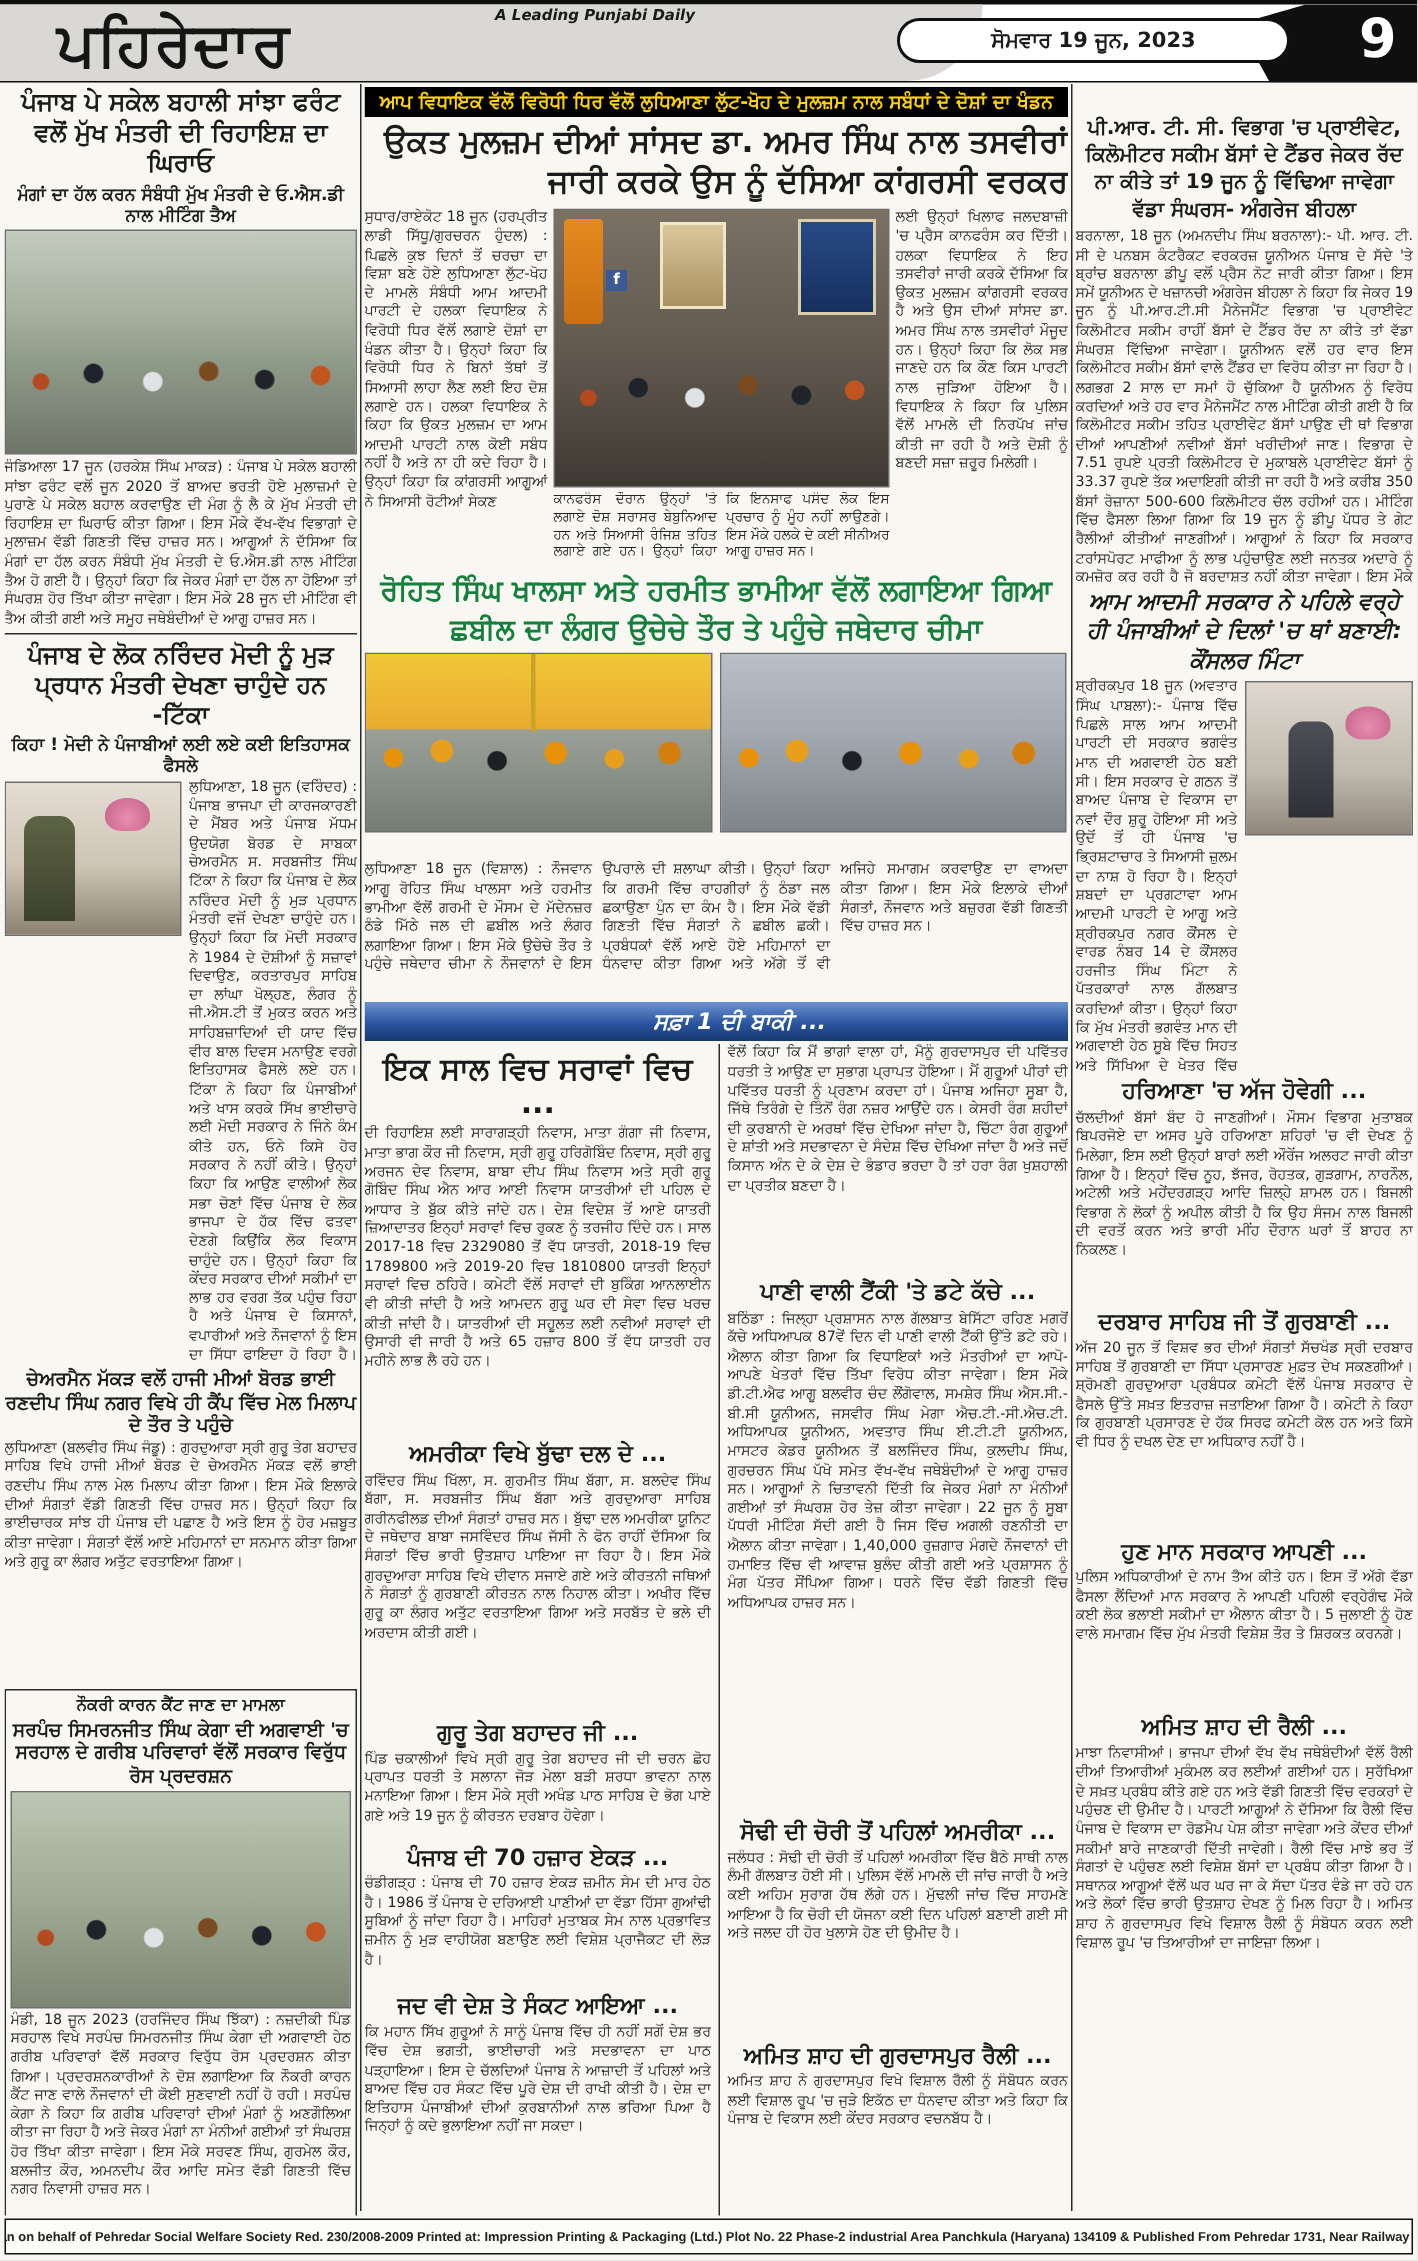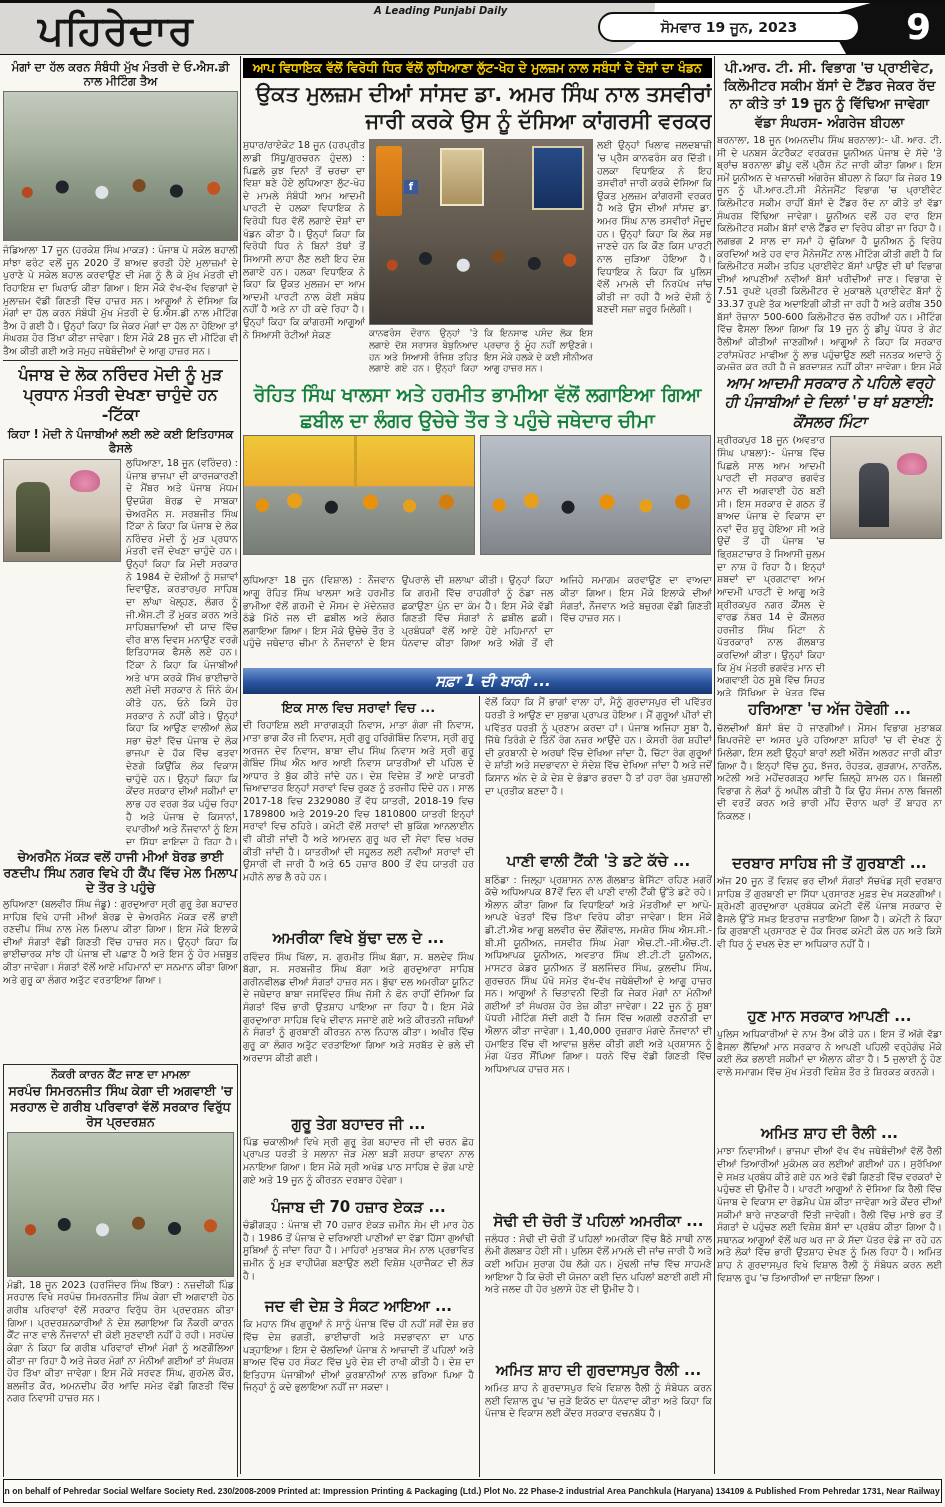--- a/index.html
+++ b/index.html
@@ -7,21 +7,21 @@
   body { font-family:"DejaVu Sans", sans-serif; }
   .page { position:relative; width:945px; height:1507px; margin:0 auto;
           background:#f8f7f2; overflow:hidden; color:#1b1b1b; }
 
   
   .hdr { position:absolute; left:0; top:0; width:945px; height:55px; background:#fff;
          border-top:3px solid #0d0d0d; border-bottom:1px solid #0d0d0d; }
   .hdr-swoosh { position:absolute; left:0; top:0; width:655px; height:51px;
                 background:#d9d8d4; border-radius:0 0 70px 0; }
   .hdr-tagline { position:absolute; left:330px; top:2px; font-style:italic; font-weight:bold;
-                 font-size:10px; color:#1a1a1a;margin-left:44px; }
+                 font-size:10px; color:#1a1a1a; }
   .hdr-logo { position:absolute; left:38px; top:4px; font-size:40px; font-weight:bold;
               letter-spacing:1px; color:#151515; }
   .hdr-blackband { position:absolute; right:0; top:0; width:120px; height:52px; background:#0f0f0f;
                    clip-path:polygon(38% 0,100% 0,100% 100%,18% 100%,0 25%); }
   .hdr-datepill { position:absolute; left:598px; top:9px; width:262px; height:30px; background:#fff;
                   border:2px solid #111; border-radius:16px; display:flex; align-items:center;
                   justify-content:center; font-size:14px; font-weight:bold; }
   .hdr-pagenum { position:absolute; right:14px; top:3px; font-size:36px; font-weight:bold; color:#fff; }
 
   
@@ -106,21 +106,21 @@
   .c-photos { display:flex; gap:5px; height:122px; overflow:hidden; }
   .c-3col { column-count:3; column-gap:7px; height:92px; overflow:hidden; margin-top:17px; }
   .c-banner { height:26px; margin-top:2px; background:linear-gradient(180deg,#6d93cf 0%,#2a55a0 55%,#16386f 100%);
               color:#fff; font-weight:bold; font-style:italic; font-size:15px; display:flex;
               align-items:center; justify-content:center;padding-left:31px; }
   .c-cont { display:flex; margin-top:2px; height:782px; overflow:hidden; }
   .c-contL { width:236px; flex:none; padding-right:5px; }
   .c-contR { flex:1; border-left:1px solid #2a2a2a; padding-left:5px; }
 
   
-  .col-right { position:absolute; left:717px; top:58px; width:225px; height:1419px; overflow:hidden; }
+  .col-right { position:absolute; left:717px; top:76px; width:225px; height:1419px; overflow:hidden; }
   .r-h1 { font-size:13.5px; font-weight:bold; text-align:center; line-height:1.35; }
   .r-h2 { font-size:15px; font-weight:bold; text-align:center; line-height:1.3; margin-top:4px;font-style:italic; }
 
   
   .editor-strip { position:absolute; left:3px; right:3px; top:1479px; height:24px;
                   border:1.5px solid #111; background:#fbfbf8; display:flex; align-items:center;
                   justify-content:center; font-family:"Liberation Sans", sans-serif;
                   font-size:8.6px; font-weight:bold; color:#222; padding:0 6px; white-space:nowrap;
                   overflow:hidden; }
   .divider { border:none; border-top:1.5px solid #2a2a2a; margin:4px 0 2px; }
@@ -136,20 +136,21 @@
     <div class="hdr-logo">ਪਹਿਰੇਦਾਰ</div>
     <div class="hdr-blackband"></div>
     <div class="hdr-datepill">ਸੋਮਵਾਰ 19 ਜੂਨ, 2023</div>
     <div class="hdr-pagenum">9</div>
   </div>
 
   <div class="vrule" style="left:240px;"></div>
   <div class="vrule" style="left:714px;"></div>
 
   <section class="col-left">
+    <div class="l-h1">ਪੰਜਾਬ ਪੇ ਸਕੇਲ ਬਹਾਲੀ ਸਾਂਝਾ ਫਰੰਟ ਵਲੋਂ ਮੁੱਖ ਮੰਤਰੀ ਦੀ ਰਿਹਾਇਸ਼ ਦਾ ਘਿਰਾਓ</div>
     <div class="l-sub">ਮੰਗਾਂ ਦਾ ਹੱਲ ਕਰਨ ਸੰਬੰਧੀ ਮੁੱਖ ਮੰਤਰੀ ਦੇ ਓ.ਐਸ.ਡੀ ਨਾਲ ਮੀਟਿੰਗ ਤੈਅ</div>
     <div class="photo ph-a1">
       <div class="heads"></div>
     </div>
     <div class="body-txt" style="height:112px; margin-top:3px;">ਜੰਡਿਆਲਾ 17 ਜੂਨ (ਹਰਕੇਸ਼ ਸਿੰਘ ਮਾਕੜ) : ਪੰਜਾਬ ਪੇ ਸਕੇਲ ਬਹਾਲੀ ਸਾਂਝਾ ਫਰੰਟ ਵਲੋਂ ਜੂਨ 2020 ਤੋਂ ਬਾਅਦ ਭਰਤੀ ਹੋਏ ਮੁਲਾਜ਼ਮਾਂ ਦੇ ਪੁਰਾਣੇ ਪੇ ਸਕੇਲ ਬਹਾਲ ਕਰਵਾਉਣ ਦੀ ਮੰਗ ਨੂੰ ਲੈ ਕੇ ਮੁੱਖ ਮੰਤਰੀ ਦੀ ਰਿਹਾਇਸ਼ ਦਾ ਘਿਰਾਓ ਕੀਤਾ ਗਿਆ। ਇਸ ਮੌਕੇ ਵੱਖ-ਵੱਖ ਵਿਭਾਗਾਂ ਦੇ ਮੁਲਾਜ਼ਮ ਵੱਡੀ ਗਿਣਤੀ ਵਿੱਚ ਹਾਜ਼ਰ ਸਨ। ਆਗੂਆਂ ਨੇ ਦੱਸਿਆ ਕਿ ਮੰਗਾਂ ਦਾ ਹੱਲ ਕਰਨ ਸੰਬੰਧੀ ਮੁੱਖ ਮੰਤਰੀ ਦੇ ਓ.ਐਸ.ਡੀ ਨਾਲ ਮੀਟਿੰਗ ਤੈਅ ਹੋ ਗਈ ਹੈ। ਉਨ੍ਹਾਂ ਕਿਹਾ ਕਿ ਜੇਕਰ ਮੰਗਾਂ ਦਾ ਹੱਲ ਨਾ ਹੋਇਆ ਤਾਂ ਸੰਘਰਸ਼ ਹੋਰ ਤਿੱਖਾ ਕੀਤਾ ਜਾਵੇਗਾ। ਇਸ ਮੌਕੇ 28 ਜੂਨ ਦੀ ਮੀਟਿੰਗ ਵੀ ਤੈਅ ਕੀਤੀ ਗਈ ਅਤੇ ਸਮੂਹ ਜਥੇਬੰਦੀਆਂ ਦੇ ਆਗੂ ਹਾਜ਼ਰ ਸਨ।</div>
     <hr class="divider">
     <div class="l-h2">ਪੰਜਾਬ ਦੇ ਲੋਕ ਨਰਿੰਦਰ ਮੋਦੀ ਨੂੰ ਮੁੜ ਪ੍ਰਧਾਨ ਮੰਤਰੀ ਦੇਖਣਾ ਚਾਹੁੰਦੇ ਹਨ -ਟਿੱਕਾ</div>
     <div class="l-sub">ਕਿਹਾ ! ਮੋਦੀ ਨੇ ਪੰਜਾਬੀਆਂ ਲਈ ਲਏ ਕਈ ਇਤਿਹਾਸਕ ਫੈਸਲੇ</div>
     <div style="height:388px; overflow:hidden; margin-top:2px;">
       <div class="photo ph-a2">
@@ -198,21 +199,21 @@
       <div class="photo ph-chh-r">
         <div class="heads-orange"></div>
       </div>
     </div>
     <div class="c-3col body-txt">ਲੁਧਿਆਣਾ 18 ਜੂਨ (ਵਿਸ਼ਾਲ) : ਨੌਜਵਾਨ ਆਗੂ ਰੋਹਿਤ ਸਿੰਘ ਖਾਲਸਾ ਅਤੇ ਹਰਮੀਤ ਭਾਮੀਆ ਵੱਲੋਂ ਗਰਮੀ ਦੇ ਮੌਸਮ ਦੇ ਮੱਦੇਨਜ਼ਰ ਠੰਡੇ ਮਿੱਠੇ ਜਲ ਦੀ ਛਬੀਲ ਅਤੇ ਲੰਗਰ ਲਗਾਇਆ ਗਿਆ। ਇਸ ਮੌਕੇ ਉਚੇਚੇ ਤੌਰ ਤੇ ਪਹੁੰਚੇ ਜਥੇਦਾਰ ਚੀਮਾ ਨੇ ਨੌਜਵਾਨਾਂ ਦੇ ਇਸ ਉਪਰਾਲੇ ਦੀ ਸ਼ਲਾਘਾ ਕੀਤੀ। ਉਨ੍ਹਾਂ ਕਿਹਾ ਕਿ ਗਰਮੀ ਵਿੱਚ ਰਾਹਗੀਰਾਂ ਨੂੰ ਠੰਡਾ ਜਲ ਛਕਾਉਣਾ ਪੁੰਨ ਦਾ ਕੰਮ ਹੈ। ਇਸ ਮੌਕੇ ਵੱਡੀ ਗਿਣਤੀ ਵਿੱਚ ਸੰਗਤਾਂ ਨੇ ਛਬੀਲ ਛਕੀ। ਪ੍ਰਬੰਧਕਾਂ ਵੱਲੋਂ ਆਏ ਹੋਏ ਮਹਿਮਾਨਾਂ ਦਾ ਧੰਨਵਾਦ ਕੀਤਾ ਗਿਆ ਅਤੇ ਅੱਗੇ ਤੋਂ ਵੀ ਅਜਿਹੇ ਸਮਾਗਮ ਕਰਵਾਉਣ ਦਾ ਵਾਅਦਾ ਕੀਤਾ ਗਿਆ। ਇਸ ਮੌਕੇ ਇਲਾਕੇ ਦੀਆਂ ਸੰਗਤਾਂ, ਨੌਜਵਾਨ ਅਤੇ ਬਜ਼ੁਰਗ ਵੱਡੀ ਗਿਣਤੀ ਵਿੱਚ ਹਾਜ਼ਰ ਸਨ।</div>
 
     <div class="c-banner">ਸਫ਼ਾ 1 ਦੀ ਬਾਕੀ ...</div>
 
     <div class="c-cont">
       <div class="c-contL">
-        <div class="cont-head" style="font-size:13px;">ਇਕ ਸਾਲ ਵਿਚ ਸਰਾਵਾਂ ਵਿਚ ...</div>
+        <div class="cont-head" style="font-size:20px;">ਇਕ ਸਾਲ ਵਿਚ ਸਰਾਵਾਂ ਵਿਚ ...</div>
         <div class="body-txt" style="height:206px;">ਦੀ ਰਿਹਾਇਸ਼ ਲਈ ਸਾਰਾਗੜ੍ਹੀ ਨਿਵਾਸ, ਮਾਤਾ ਗੰਗਾ ਜੀ ਨਿਵਾਸ, ਮਾਤਾ ਭਾਗ ਕੌਰ ਜੀ ਨਿਵਾਸ, ਸ੍ਰੀ ਗੁਰੂ ਹਰਿਗੋਬਿੰਦ ਨਿਵਾਸ, ਸ੍ਰੀ ਗੁਰੂ ਅਰਜਨ ਦੇਵ ਨਿਵਾਸ, ਬਾਬਾ ਦੀਪ ਸਿੰਘ ਨਿਵਾਸ ਅਤੇ ਸ੍ਰੀ ਗੁਰੂ ਗੋਬਿੰਦ ਸਿੰਘ ਐਨ ਆਰ ਆਈ ਨਿਵਾਸ ਯਾਤਰੀਆਂ ਦੀ ਪਹਿਲ ਦੇ ਆਧਾਰ ਤੇ ਬੁੱਕ ਕੀਤੇ ਜਾਂਦੇ ਹਨ। ਦੇਸ਼ ਵਿਦੇਸ਼ ਤੋਂ ਆਏ ਯਾਤਰੀ ਜ਼ਿਆਦਾਤਰ ਇਨ੍ਹਾਂ ਸਰਾਵਾਂ ਵਿਚ ਰੁਕਣ ਨੂੰ ਤਰਜੀਹ ਦਿੰਦੇ ਹਨ। ਸਾਲ 2017-18 ਵਿਚ 2329080 ਤੋਂ ਵੱਧ ਯਾਤਰੀ, 2018-19 ਵਿਚ 1789800 ਅਤੇ 2019-20 ਵਿਚ 1810800 ਯਾਤਰੀ ਇਨ੍ਹਾਂ ਸਰਾਵਾਂ ਵਿਚ ਠਹਿਰੇ। ਕਮੇਟੀ ਵੱਲੋਂ ਸਰਾਵਾਂ ਦੀ ਬੁਕਿੰਗ ਆਨਲਾਈਨ ਵੀ ਕੀਤੀ ਜਾਂਦੀ ਹੈ ਅਤੇ ਆਮਦਨ ਗੁਰੂ ਘਰ ਦੀ ਸੇਵਾ ਵਿਚ ਖਰਚ ਕੀਤੀ ਜਾਂਦੀ ਹੈ। ਯਾਤਰੀਆਂ ਦੀ ਸਹੂਲਤ ਲਈ ਨਵੀਆਂ ਸਰਾਵਾਂ ਦੀ ਉਸਾਰੀ ਵੀ ਜਾਰੀ ਹੈ ਅਤੇ 65 ਹਜ਼ਾਰ 800 ਤੋਂ ਵੱਧ ਯਾਤਰੀ ਹਰ ਮਹੀਨੇ ਲਾਭ ਲੈ ਰਹੇ ਹਨ।</div>
         <div class="cont-head">ਅਮਰੀਕਾ ਵਿਖੇ ਬੁੱਢਾ ਦਲ ਦੇ ...</div>
         <div class="body-txt" style="height:160px;">ਰਵਿੰਦਰ ਸਿੰਘ ਖਿੱਲਾ, ਸ. ਗੁਰਮੀਤ ਸਿੰਘ ਬੱਗਾ, ਸ. ਬਲਦੇਵ ਸਿੰਘ ਬੱਗਾ, ਸ. ਸਰਬਜੀਤ ਸਿੰਘ ਬੱਗਾ ਅਤੇ ਗੁਰਦੁਆਰਾ ਸਾਹਿਬ ਗਰੀਨਫੀਲਡ ਦੀਆਂ ਸੰਗਤਾਂ ਹਾਜ਼ਰ ਸਨ। ਬੁੱਢਾ ਦਲ ਅਮਰੀਕਾ ਯੂਨਿਟ ਦੇ ਜਥੇਦਾਰ ਬਾਬਾ ਜਸਵਿੰਦਰ ਸਿੰਘ ਜੱਸੀ ਨੇ ਫੋਨ ਰਾਹੀਂ ਦੱਸਿਆ ਕਿ ਸੰਗਤਾਂ ਵਿੱਚ ਭਾਰੀ ਉਤਸ਼ਾਹ ਪਾਇਆ ਜਾ ਰਿਹਾ ਹੈ। ਇਸ ਮੌਕੇ ਗੁਰਦੁਆਰਾ ਸਾਹਿਬ ਵਿਖੇ ਦੀਵਾਨ ਸਜਾਏ ਗਏ ਅਤੇ ਕੀਰਤਨੀ ਜਥਿਆਂ ਨੇ ਸੰਗਤਾਂ ਨੂੰ ਗੁਰਬਾਣੀ ਕੀਰਤਨ ਨਾਲ ਨਿਹਾਲ ਕੀਤਾ। ਅਖੀਰ ਵਿੱਚ ਗੁਰੂ ਕਾ ਲੰਗਰ ਅਤੁੱਟ ਵਰਤਾਇਆ ਗਿਆ ਅਤੇ ਸਰਬੱਤ ਦੇ ਭਲੇ ਦੀ ਅਰਦਾਸ ਕੀਤੀ ਗਈ।</div>
         <div class="cont-head">ਗੁਰੂ ਤੇਗ ਬਹਾਦਰ ਜੀ ...</div>
         <div class="body-txt" style="height:58px;">ਪਿੰਡ ਚਕਾਲੀਆਂ ਵਿਖੇ ਸ੍ਰੀ ਗੁਰੂ ਤੇਗ ਬਹਾਦਰ ਜੀ ਦੀ ਚਰਨ ਛੋਹ ਪ੍ਰਾਪਤ ਧਰਤੀ ਤੇ ਸਲਾਨਾ ਜੋੜ ਮੇਲਾ ਬੜੀ ਸ਼ਰਧਾ ਭਾਵਨਾ ਨਾਲ ਮਨਾਇਆ ਗਿਆ। ਇਸ ਮੌਕੇ ਸ੍ਰੀ ਅਖੰਡ ਪਾਠ ਸਾਹਿਬ ਦੇ ਭੋਗ ਪਾਏ ਗਏ ਅਤੇ 19 ਜੂਨ ਨੂੰ ਕੀਰਤਨ ਦਰਬਾਰ ਹੋਵੇਗਾ।</div>
         <div class="cont-head">ਪੰਜਾਬ ਦੀ 70 ਹਜ਼ਾਰ ਏਕੜ ...</div>
         <div class="body-txt" style="height:74px;">ਚੰਡੀਗੜ੍ਹ : ਪੰਜਾਬ ਦੀ 70 ਹਜ਼ਾਰ ਏਕੜ ਜ਼ਮੀਨ ਸੇਮ ਦੀ ਮਾਰ ਹੇਠ ਹੈ। 1986 ਤੋਂ ਪੰਜਾਬ ਦੇ ਦਰਿਆਈ ਪਾਣੀਆਂ ਦਾ ਵੱਡਾ ਹਿੱਸਾ ਗੁਆਂਢੀ ਸੂਬਿਆਂ ਨੂੰ ਜਾਂਦਾ ਰਿਹਾ ਹੈ। ਮਾਹਿਰਾਂ ਮੁਤਾਬਕ ਸੇਮ ਨਾਲ ਪ੍ਰਭਾਵਿਤ ਜ਼ਮੀਨ ਨੂੰ ਮੁੜ ਵਾਹੀਯੋਗ ਬਣਾਉਣ ਲਈ ਵਿਸ਼ੇਸ਼ ਪ੍ਰਾਜੈਕਟ ਦੀ ਲੋੜ ਹੈ।</div>
         <div class="cont-head">ਜਦ ਵੀ ਦੇਸ਼ ਤੇ ਸੰਕਟ ਆਇਆ ...</div>
         <div class="body-txt" style="height:124px;">ਕਿ ਮਹਾਨ ਸਿੱਖ ਗੁਰੂਆਂ ਨੇ ਸਾਨੂੰ ਪੰਜਾਬ ਵਿੱਚ ਹੀ ਨਹੀਂ ਸਗੋਂ ਦੇਸ਼ ਭਰ ਵਿੱਚ ਦੇਸ਼ ਭਗਤੀ, ਭਾਈਚਾਰੀ ਅਤੇ ਸਦਭਾਵਨਾ ਦਾ ਪਾਠ ਪੜ੍ਹਾਇਆ। ਇਸ ਦੇ ਚੱਲਦਿਆਂ ਪੰਜਾਬ ਨੇ ਆਜ਼ਾਦੀ ਤੋਂ ਪਹਿਲਾਂ ਅਤੇ ਬਾਅਦ ਵਿੱਚ ਹਰ ਸੰਕਟ ਵਿੱਚ ਪੂਰੇ ਦੇਸ਼ ਦੀ ਰਾਖੀ ਕੀਤੀ ਹੈ। ਦੇਸ਼ ਦਾ ਇਤਿਹਾਸ ਪੰਜਾਬੀਆਂ ਦੀਆਂ ਕੁਰਬਾਨੀਆਂ ਨਾਲ ਭਰਿਆ ਪਿਆ ਹੈ ਜਿਨ੍ਹਾਂ ਨੂੰ ਕਦੇ ਭੁਲਾਇਆ ਨਹੀਂ ਜਾ ਸਕਦਾ।</div>
       </div>

